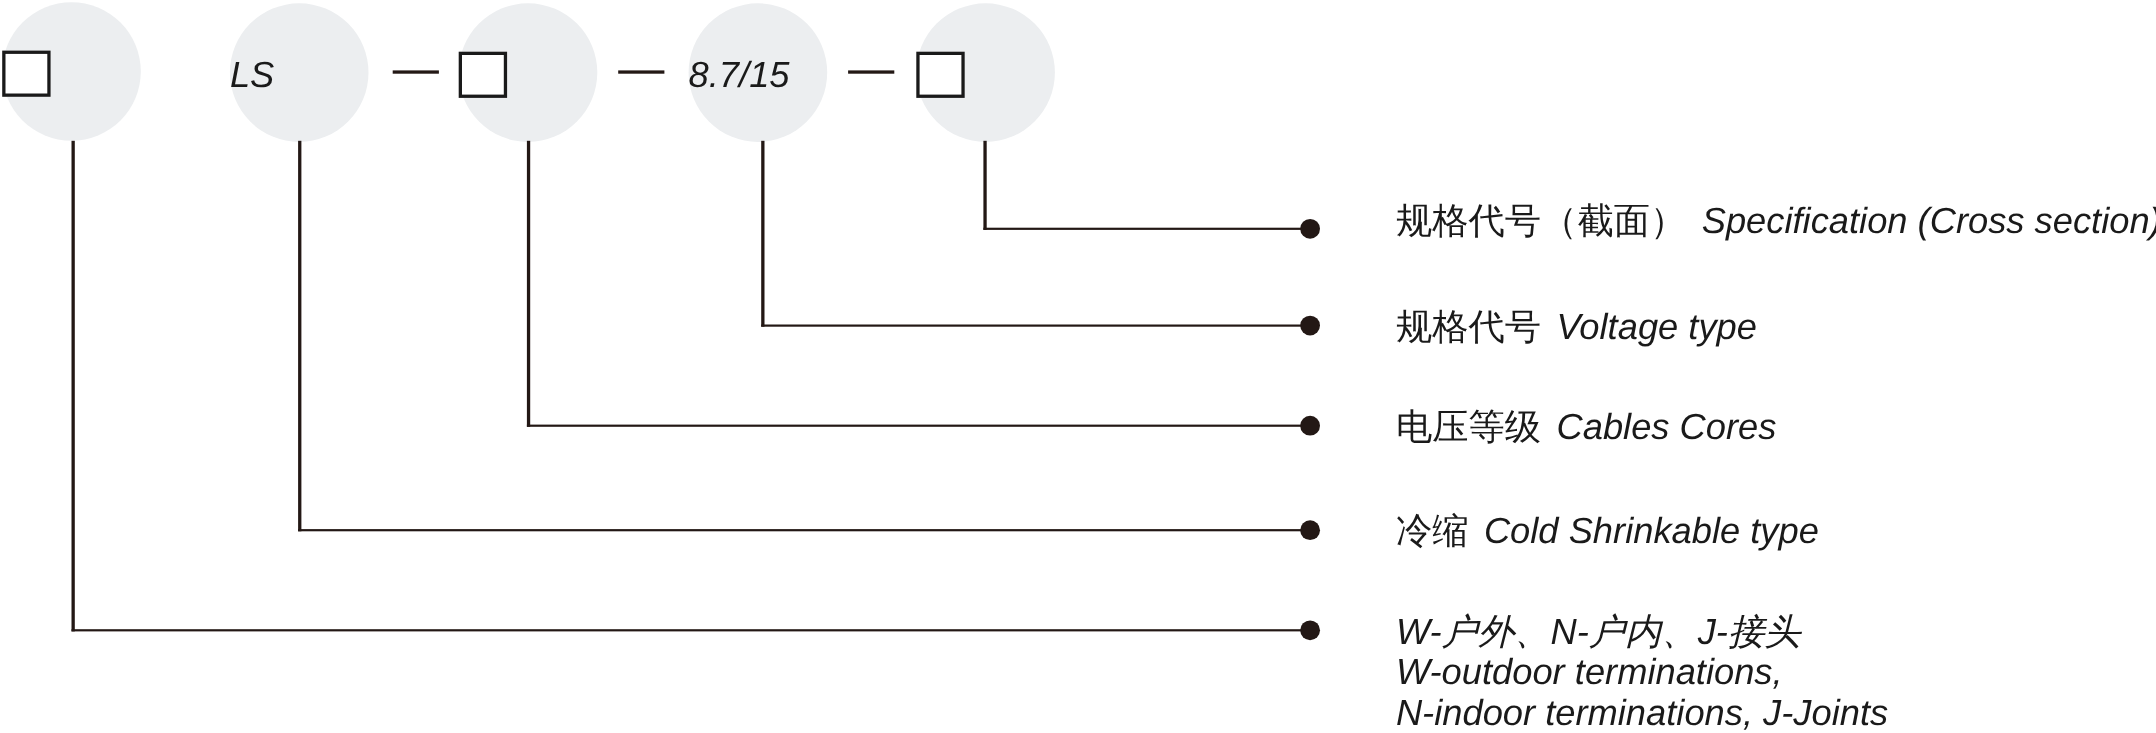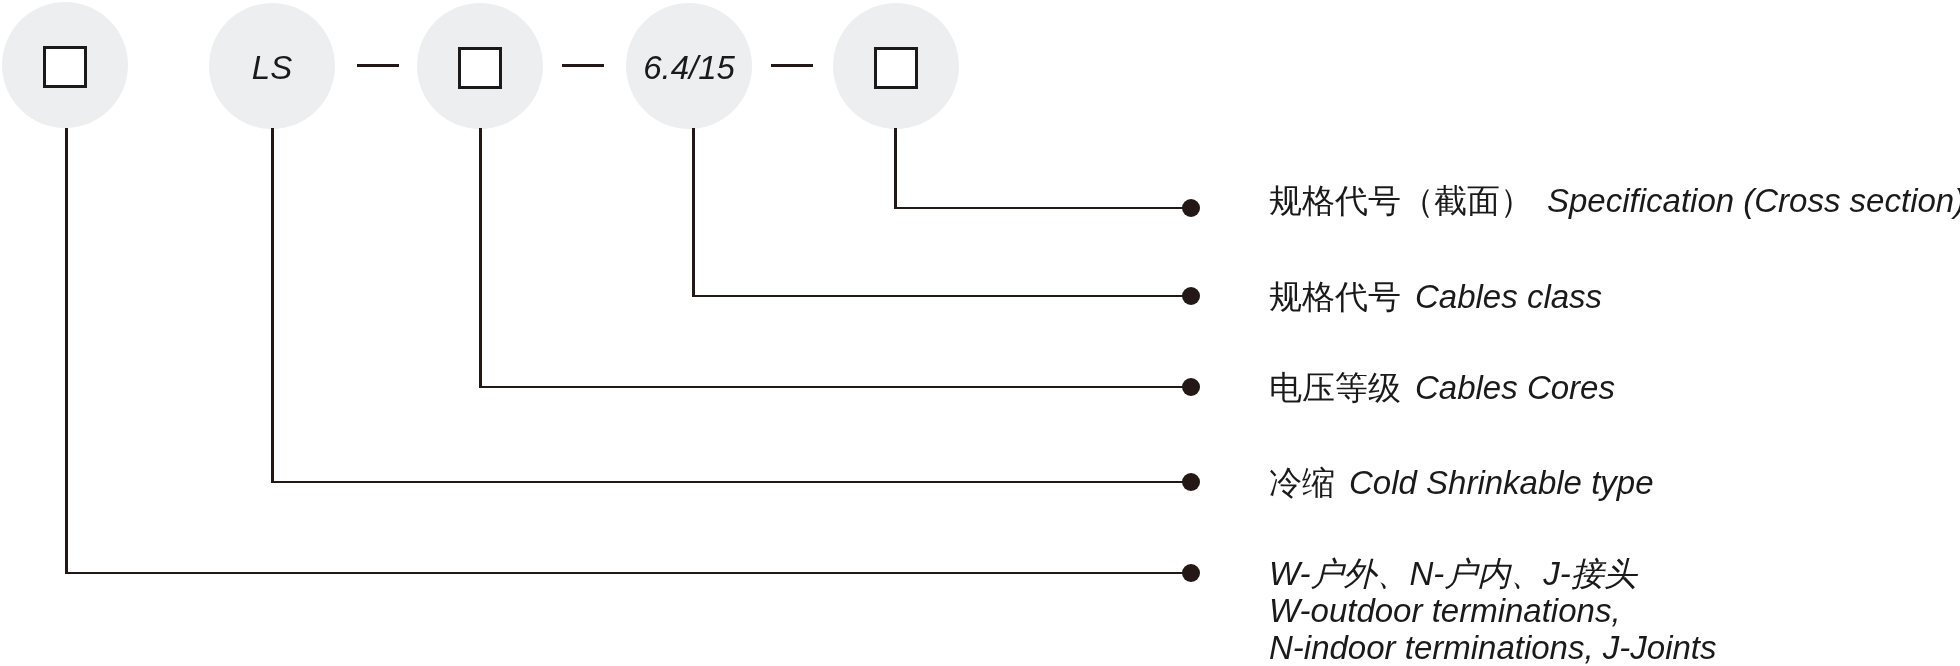--- a/index.html
+++ b/index.html
@@ -10,21 +10,21 @@
     overflow:hidden;
     font-family:"Liberation Sans","DejaVu Sans",sans-serif;
     color:#1a1a1a;
   }
   
   .circle{
     position:absolute;
     width:126px;height:126px;
     border-radius:50%;
     background:#eceef0;
-    display:flex;align-items:center;justify-content:center;
+    display:flex;align-items:center;justify-content:flex-start;
   }
   .sq{
     display:block;
     width:38px;height:36px;
     background:#ffffff;
     border:3px solid #1a1a1a;
     margin-top:4px;
   }
   .ctext{
     font-style:italic;
@@ -78,21 +78,21 @@
 
   <div class="dash" style="left:357px"></div>
 
   <div class="circle" style="left:417px;top:3px">
     <span class="sq"></span>
   </div>
 
   <div class="dash" style="left:562px"></div>
 
   <div class="circle" style="left:626px;top:3px">
-    <span class="ctext">6.4/15</span>
+    <span class="ctext">8.7/15</span>
   </div>
 
   <div class="dash" style="left:771px"></div>
 
   <div class="circle" style="left:833px;top:3px">
     <span class="sq"></span>
   </div>
 
   <div class="v" style="left:894px;top:128px;height:81px"></div>
   <div class="h" style="left:894px;top:206.5px;width:297px"></div>
@@ -112,21 +112,21 @@
 
   <div class="v" style="left:65px;top:128px;height:446px"></div>
   <div class="h" style="left:65px;top:571.5px;width:1126px"></div>
   <div class="dot" style="left:1182px;top:564px"></div>
 
   <div class="label" style="top:182px">
     <span class="zh">规格代号（截面）</span><span class="en">Specification (Cross section)</span>
   </div>
 
   <div class="label" style="top:278px">
-    <span class="zh">规格代号</span><span class="en">Cables class</span>
+    <span class="zh">规格代号</span><span class="en">Voltage type</span>
   </div>
 
   <div class="label" style="top:369px">
     <span class="zh">电压等级</span><span class="en">Cables Cores</span>
   </div>
 
   <div class="label" style="top:464px">
     <span class="zh">冷缩</span><span class="en">Cold Shrinkable type</span>
   </div>
 

